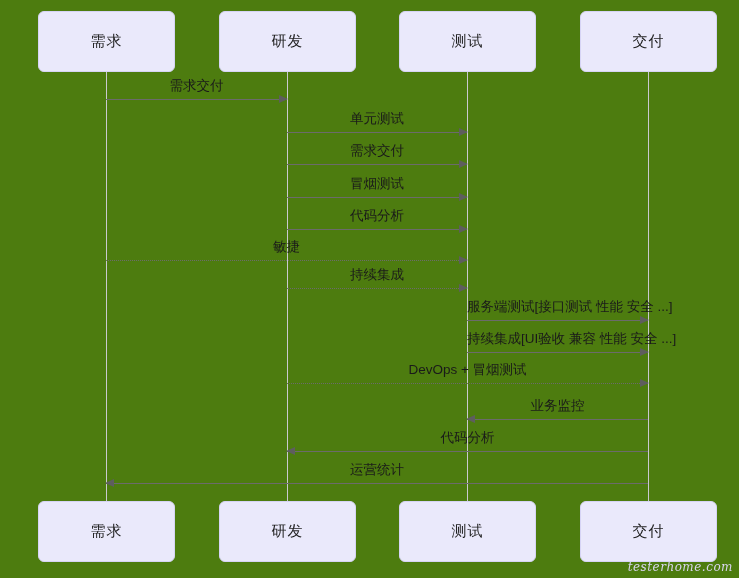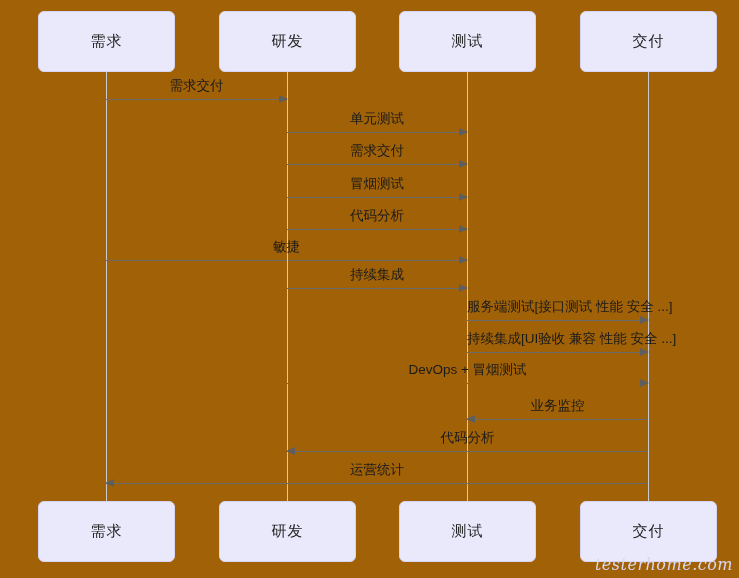--- a/index.html
+++ b/index.html
@@ -8,21 +8,21 @@
     padding: 0;
     background: #ffffff;
   }
   body {
     font-family: "Liberation Sans", "DejaVu Sans", sans-serif;
   }
   #diagram {
     position: relative;
     width: 739px;
     height: 578px;
-    background: #a16207;
+    background: #4d7c0f;
     overflow: hidden;
   }
   .actor-box {
     position: absolute;
     box-sizing: border-box;
     background: #eae9fb;
     border: 1px solid #d6d4f5;
     border-radius: 6px;
     display: flex;
     align-items: center;
@@ -78,21 +78,21 @@
     white-space: nowrap;
     line-height: 1.1;
     margin-top: 8px;
   }
   .watermark {
     position: absolute;
     right: 6px;
     bottom: 4px;
     font-family: "DejaVu Serif", serif;
     font-style: italic;
-    font-size: 16px;
+    font-size: 12px;
     color: #d9d6ee;
     letter-spacing: 0.5px;
     user-select: none;
   }
 </style>
 </head>
 <body>
 
 <div id="diagram">
 

